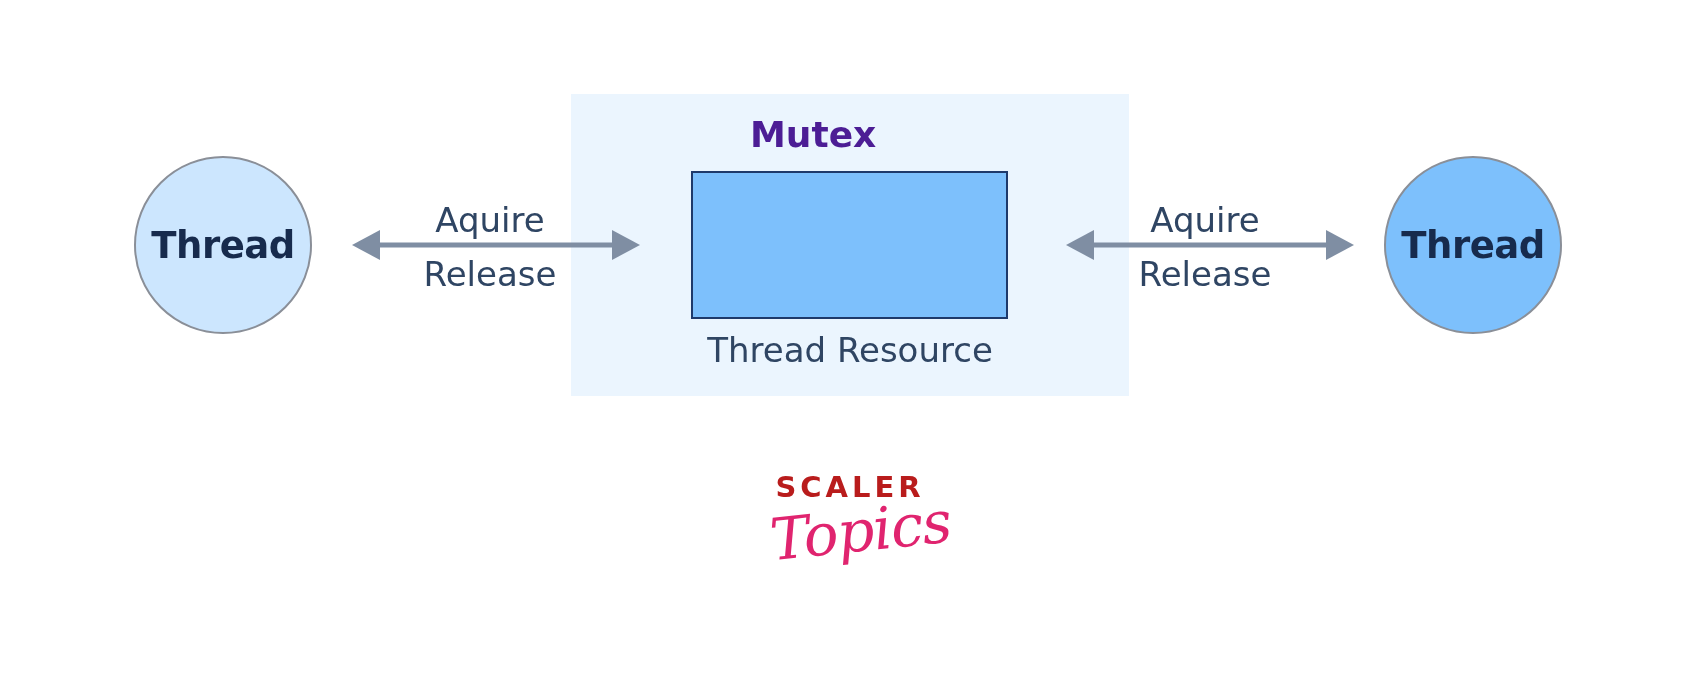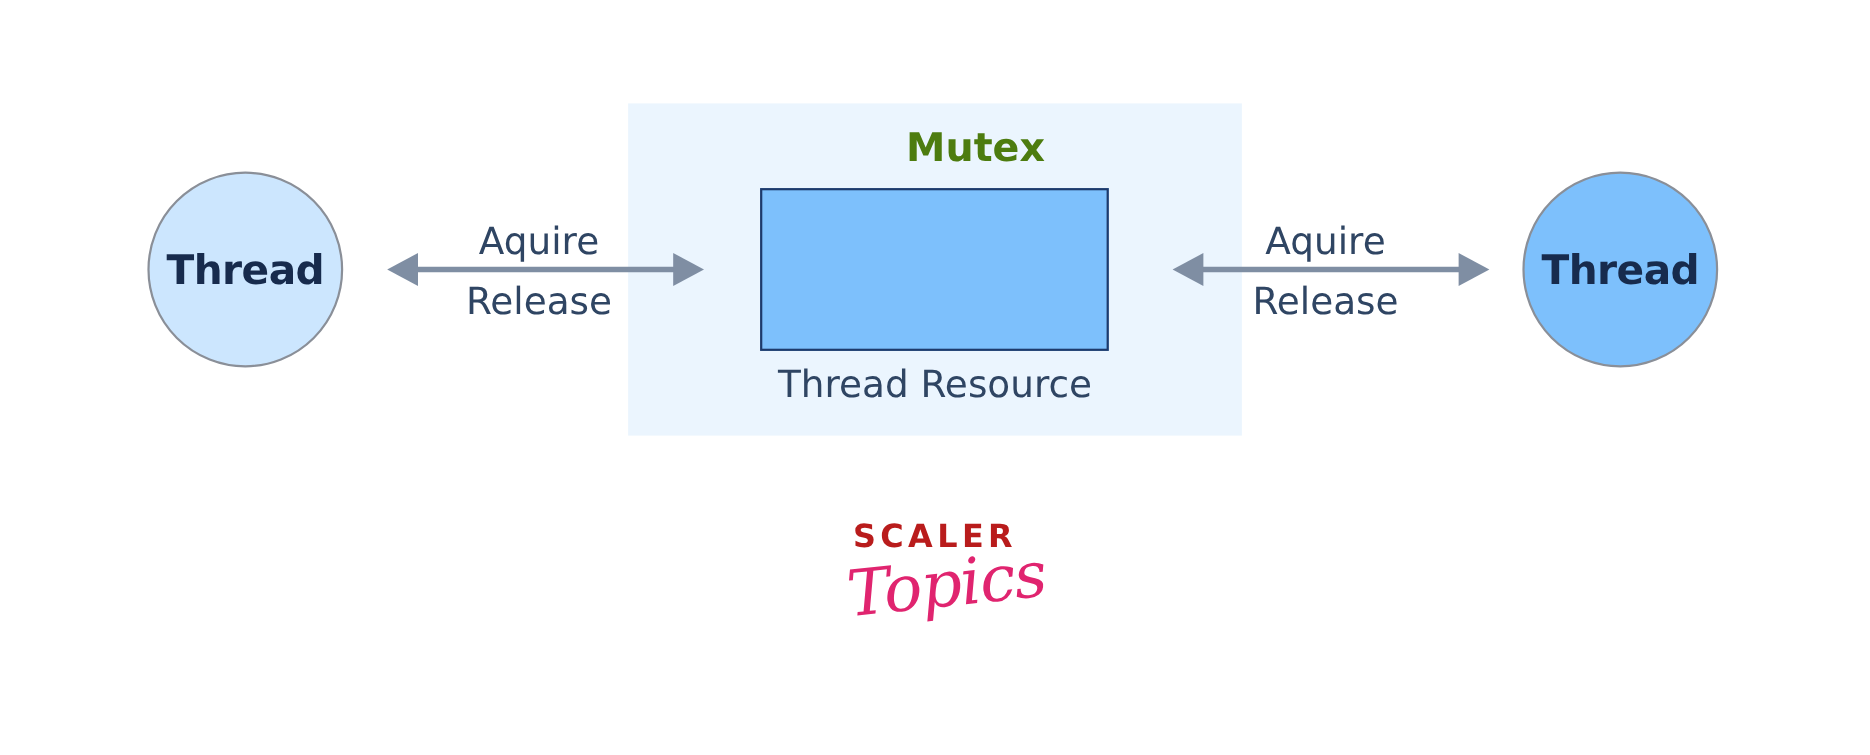--- a/index.html
+++ b/index.html
@@ -8,22 +8,22 @@
   .abs { position: absolute; }
   .circle { position: absolute; border-radius: 50%; box-sizing: border-box;
             border: 2px solid #8a8f98; display: flex; align-items: center; justify-content: center; }
   .circle span { font-family: "DejaVu Sans", sans-serif; font-weight: bold; font-size: 37px;
                  color: #172b4d; letter-spacing: -0.5px; }
   .panel { position: absolute; left: 571px; top: 94px; width: 558px; height: 302px; background: #ebf5fe; }
   .resource { position: absolute; left: 691px; top: 171px; width: 317px; height: 148px; box-sizing: border-box;
               background: #7dc0fc; border: 2px solid #1e3a6b; }
   .label { position: absolute; color: #2f4563; font-family: "DejaVu Sans", sans-serif;
            font-size: 34px; text-align: center; white-space: nowrap; }
-  .title { position: absolute; color: #4d7c0f; font-family: "DejaVu Sans", sans-serif;
-           font-weight: bold; font-size: 36px; text-align: right; }
+  .title { position: absolute; color: #4c1d95; font-family: "DejaVu Sans", sans-serif;
+           font-weight: bold; font-size: 36px; text-align: left; }
   .logo-top { position: absolute; left: 770px; top: 470px; width: 160px; text-align: center;
               font-family: "DejaVu Sans", sans-serif; font-weight: bold; font-size: 29px;
               letter-spacing: 4px; color: #b91c1c; }
   .logo-bottom { position: absolute; left: 770px; top: 498px; width: 160px; text-align: center;
                  font-family: "DejaVu Serif", serif; font-style: italic; font-size: 58px;
                  color: #e0246f; letter-spacing: -1px; transform: rotate(-6deg); }
 </style>
 </head>
 <body>
 

